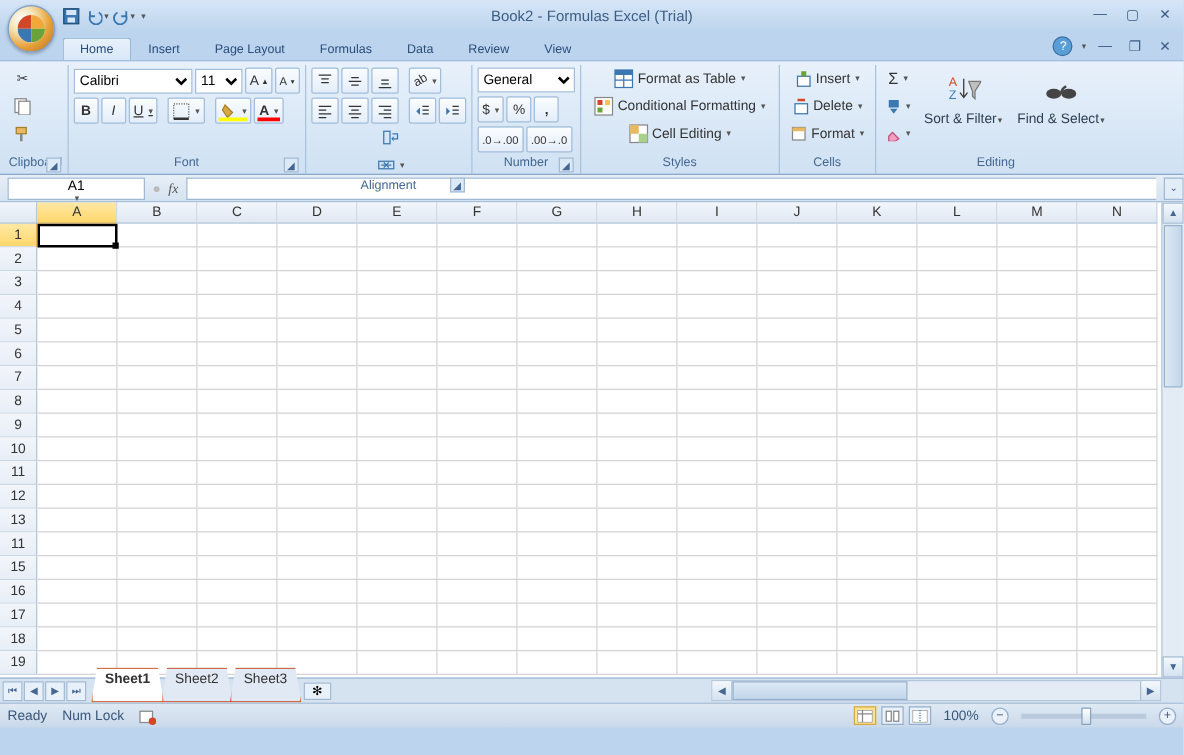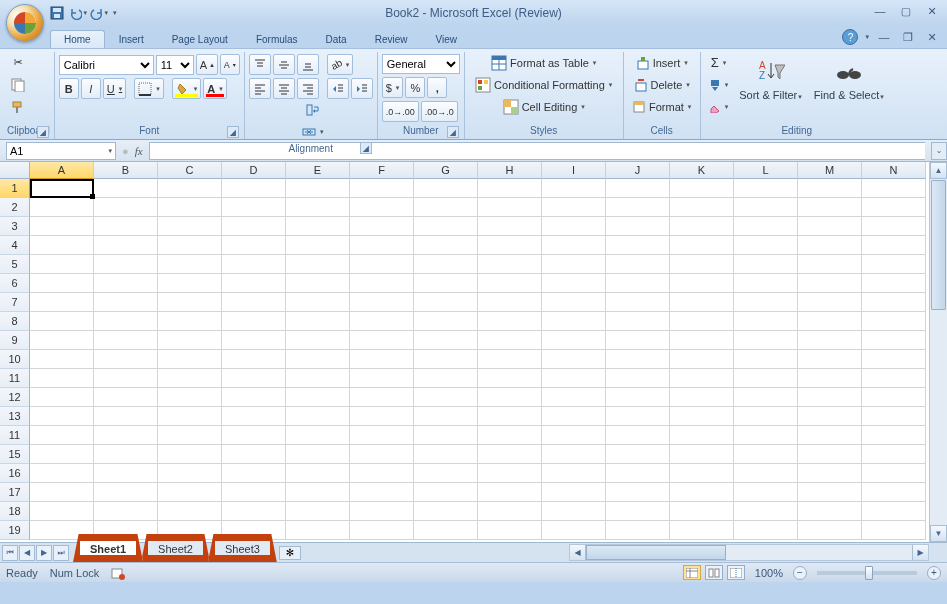--- a/index.html
+++ b/index.html
@@ -40,21 +40,21 @@
 .sml-btn { height:21px; min-width:20px; padding:0 3px; display:flex; align-items:center; justify-content:center; border:1px solid transparent; border-radius:2px; font-size:11px; color:#333; gap:3px;}
 .sml-btn.br { border-color:#a3bedb; background:linear-gradient(#fbfdff,#e3edf9); }
 .row-ctrl { display:flex; gap:2px; align-items:flex-end; }
 select.font-name { width:95px; height:20px; font-size:11px; border:1px solid #a3bedb; background:#fff;}
 select.font-size { width:38px; height:20px; font-size:11px; border:1px solid #a3bedb; background:#fff;}
 .dd-arrow { font-size:7px; color:#555; margin-left:1px; }
 .clr-bar { position:absolute; bottom:1px; left:2px; right:2px; height:3px;}
 
 
 .formula-row { height: 22px; background: linear-gradient(#e7eef7,#d5e3f1); border-bottom:1px solid #9fb8d3; display:flex; align-items:center; }
-.name-box { width:110px; height:18px; margin:0 2px 0 6px; border:1px solid #9fb8d3; background:#fff; display:flex; align-items:center; justify-content:space-between; padding:0 3px; font-size:11px;}
+.name-box { width:110px; height:18px; margin:0 2px 0 6px; border:1px solid #9fb8d3; background:#fff; display:flex; align-items:center; justify-content:space-between; padding:0 3px; font-size:11px;flex-direction:column;}
 .fx-area { display:flex; align-items:center; gap:6px; margin-left:4px; flex:1; }
 .fx-label { font-style:italic; color:#555;font-family:Liberation Serif, serif; }
 .formula-input { flex:1; height:18px; border:1px solid #9fb8d3; border-right:none; background:#fff; }
 .expand-fbar { width:16px; height:18px; border:1px solid #9fb8d3; background:#e3edf7; display:flex; align-items:center; justify-content:center; font-size:8px; color:#436792;}
 
 
 .grid-area { position:relative; height:380px; background:#fff; display:flex; }
 .corner { width:30px; height:17px; background:linear-gradient(#f2f6fb,#dfe8f2); border-right:1px solid #9eb6ce; border-bottom:1px solid #9eb6ce;}
 .col-headers { position:absolute; left:30px; top:0; right:18px; height:17px; display:flex; }
 .ch { width:64px; height:17px; background:linear-gradient(#f2f6fb,#dfe8f2); border-right:1px solid #c4d2e0; border-bottom:1px solid #9eb6ce; text-align:center; font-size:11px; color:#333; line-height:17px;}
@@ -69,21 +69,21 @@
 .active-cell::after { content:""; position:absolute; right:-3px; bottom:-3px; width:5px; height:5px; background:#000;}
 .vscroll { position:absolute; right:0; top:0; bottom:0; width:18px; background:#e3ecf5; border-left:1px solid #b4c7db; }
 .vscroll .btn { height:17px; background:linear-gradient(#f4f8fc,#d4e2f0); border:1px solid #a9bed5; margin:0; display:flex; align-items:center; justify-content:center; font-size:8px; color:#436792;}
 .vscroll .thumb { position:absolute; top:18px; left:1px; right:1px; height:130px; background:linear-gradient(90deg,#dce9f5,#c2d6ea); border:1px solid #95b1cd; border-radius:1px;}
 
 
 .sheet-bar { height:20px; background:#d5e2f0; display:flex; align-items:center; border-top:1px solid #9fb8d3; position:relative;}
 .tab-nav { display:flex; margin-left:2px; }
 .tab-nav-btn { width:16px; height:16px; border:1px solid #a4bbd4; background:#e8f0f9; margin-right:1px; display:flex; align-items:center; justify-content:center; font-size:8px; color:#436792;}
 .sheet-tabs { display:flex; align-items:flex-end; margin-left:3px; height:100%;}
-.sheet-tab { padding: 2px 10px; background:#e1eaf4; border:7px solid #c2410c; font-size:11px; color:#333; clip-path: polygon(8% 0, 92% 0, 100% 100%, 0 100%); margin-right:-2px; height:28px; line-height:12px;}
+.sheet-tab { padding: 2px 10px; background:#e1eaf4; border:1px solid #c2410c; font-size:11px; color:#333; clip-path: polygon(8% 0, 92% 0, 100% 100%, 0 100%); margin-right:-2px; height:28px; line-height:12px;}
 .sheet-tab.active { background:#fff; font-weight:bold; z-index:2;}
 .new-sheet { width:22px; height:14px; background:#e8f0f9; border:1px solid #a4bbd4; margin-left:4px; display:flex; align-items:center; justify-content:center; font-size:10px;}
 .hscroll { position:absolute; right:18px; width:360px; height:17px; top:1px; background:#e3ecf5; border:1px solid #b4c7db; display:flex;}
 .hscroll .btn { width:16px; background:linear-gradient(#f4f8fc,#d4e2f0); border-right:1px solid #a9bed5; display:flex;align-items:center;justify-content:center; font-size:8px; color:#436792;}
 .hscroll .btn.r{border-left:1px solid #a9bed5; border-right:none;}
 .hscroll .track{flex:1; position:relative;}
 .hscroll .thumb{position:absolute; left:0; width:140px; top:0; bottom:0; background:linear-gradient(#dce9f5,#c2d6ea); border:1px solid #95b1cd;}
 
 
 .status-bar { height:20px; background:linear-gradient(#dfe9f4,#c9d9ea); border-top:1px solid #a8bed6; display:flex; align-items:center; padding: 0 6px; font-size:11px; color:#3a577a; justify-content:space-between;}
@@ -128,21 +128,21 @@
     </div>
     <div class="qat-item">
       <svg width="14" height="14">
           <path d="M4 4 A5 5 0 1 0 11 7" fill="none" stroke="#3b77b1" stroke-width="1.5"></path>
           <path d="M11 3 L11 7 L7 7" fill="none" stroke="#3b77b1" stroke-width="1.5"></path>
         </svg>
       <span class="dd-arrow">▾</span>
     </div>
     <span class="dd-arrow" style="margin-left:2px">▾</span>
   </div>
-  <div class="title-text">Book2 - Microsoft Excel (Review)</div>
+  <div class="title-text">Book2 - Formulas Excel (Trial)</div>
   <div class="win-controls">
     <div class="win-ctrl">—</div>
     <div class="win-ctrl">▢</div>
     <div class="win-ctrl">✕</div>
   </div>
 </div>
 
 <div class="ribbon-tabs">
   <div class="ribbon-tab active">Home</div>
   <div class="ribbon-tab">Insert</div>

